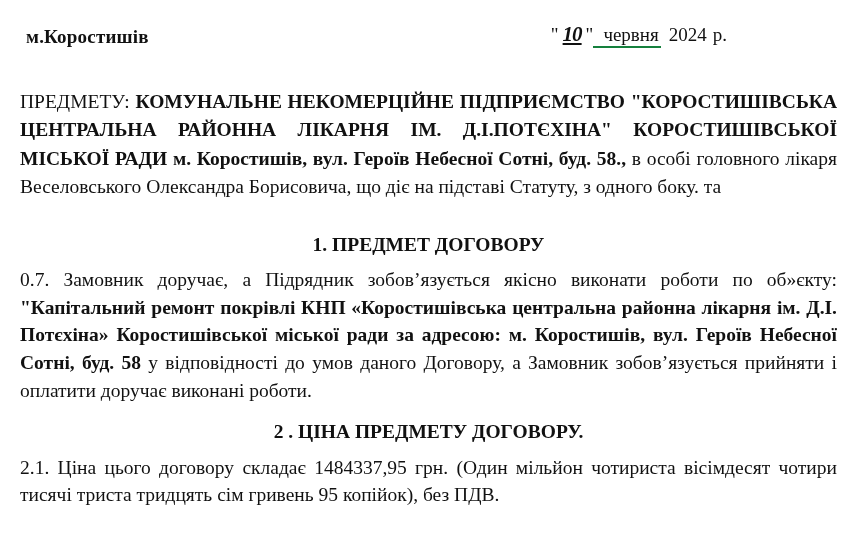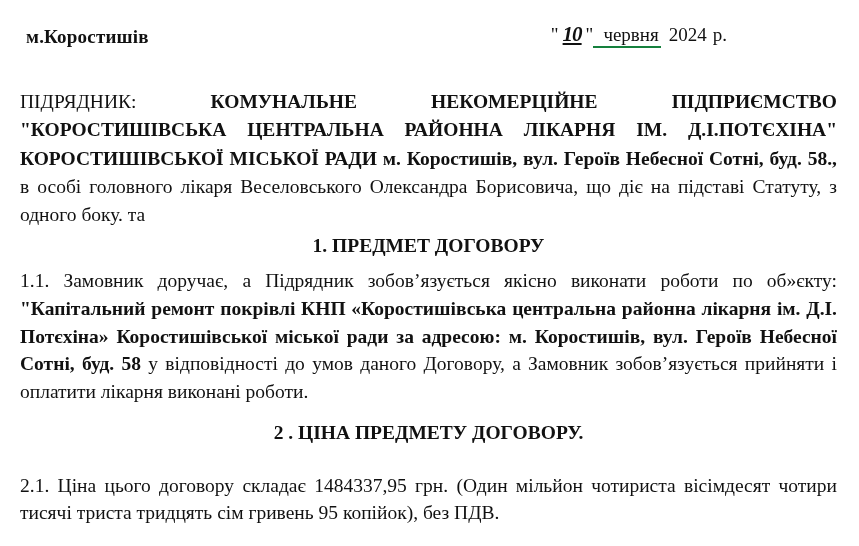--- a/index.html
+++ b/index.html
@@ -76,24 +76,24 @@
   .para.tight { line-height: 1.42; }
   .b { font-weight: 700; }
 
   .block-gap-1 { margin-top: 26px; }
   .block-gap-2 { margin-top: 16px; }
 
   .heading {
     text-align: center;
     font-weight: 700;
     font-size: 19.5px;
-    margin: 6px 0 10px 0;
+    margin: 33px 0 10px 0;
   }
   .heading.second {
-    margin: 16px 0 28px 0;
+    margin: 16px 0 11px 0;
   }
   .p-1 { margin-top: 2px; }
 </style>
 </head>
 <body>
 
 <div class="page">
 
   <div class="header-row">
     <div class="city">м.Коростишів</div>
@@ -101,31 +101,31 @@
       <span>"</span>
         <span class="date-handwritten">10</span>
         <span>"</span>
       <span class="month">червня</span>
       <span class="year">2024</span>
       <span class="yr-suffix">р.</span>
     </div>
   </div>
 
   <p class="para block-gap-1">
-    <span>ПІДРЯДНИК:</span>
+    <span>ПРЕДМЕТУ:</span>
     <span class="b">КОМУНАЛЬНЕ НЕКОМЕРЦІЙНЕ ПІДПРИЄМСТВО "КОРОСТИШІВСЬКА ЦЕНТРАЛЬНА РАЙОННА ЛІКАРНЯ ІМ. Д.І.ПОТЄХІНА" КОРОСТИШІВСЬКОЇ МІСЬКОЇ РАДИ</span>
     <span class="b">м. Коростишів, вул. Героїв Небесної Сотні, буд. 58.,</span><span> в особі головного лікаря Веселовського Олександра Борисовича,</span><span> що діє на підставі Статуту,  з одного боку. та</span>
   </p>
 
 
   <div class="heading">1. ПРЕДМЕТ ДОГОВОРУ</div>
 
   <p class="para tight p-1">
-    <span>1.1.</span><span> Замовник доручає, а Підрядник зобов’язується якісно виконати роботи по об»єкту:</span>
-    <span class="b">"Капітальний ремонт покрівлі  КНП «Коростишівська центральна районна лікарня ім. Д.І. Потєхіна» Коростишівської міської ради за адресою:  м. Коростишів, вул. Героїв Небесної Сотні, буд. 58</span><span>  у відповідності до умов даного Договору, а Замовник зобов’язується прийняти і оплатити лікарня виконані роботи.</span>
+    <span>0.7.</span><span> Замовник доручає, а Підрядник зобов’язується якісно виконати роботи по об»єкту:</span>
+    <span class="b">"Капітальний ремонт покрівлі  КНП «Коростишівська центральна районна лікарня ім. Д.І. Потєхіна» Коростишівської міської ради за адресою:  м. Коростишів, вул. Героїв Небесної Сотні, буд. 58</span><span>  у відповідності до умов даного Договору, а Замовник зобов’язується прийняти і оплатити доручає виконані роботи.</span>
   </p>
 
   <div class="heading second">2 . ЦІНА ПРЕДМЕТУ ДОГОВОРУ.</div>
 
   <p class="para tight">
     <span>2.1.</span><span> Ціна цього договору складає 1484337,95 грн. (Один мільйон чотириста вісімдесят чотири тисячі триста тридцять сім гривень 95 копійок),  без ПДВ.</span>
   </p>
 
 </div>
 

